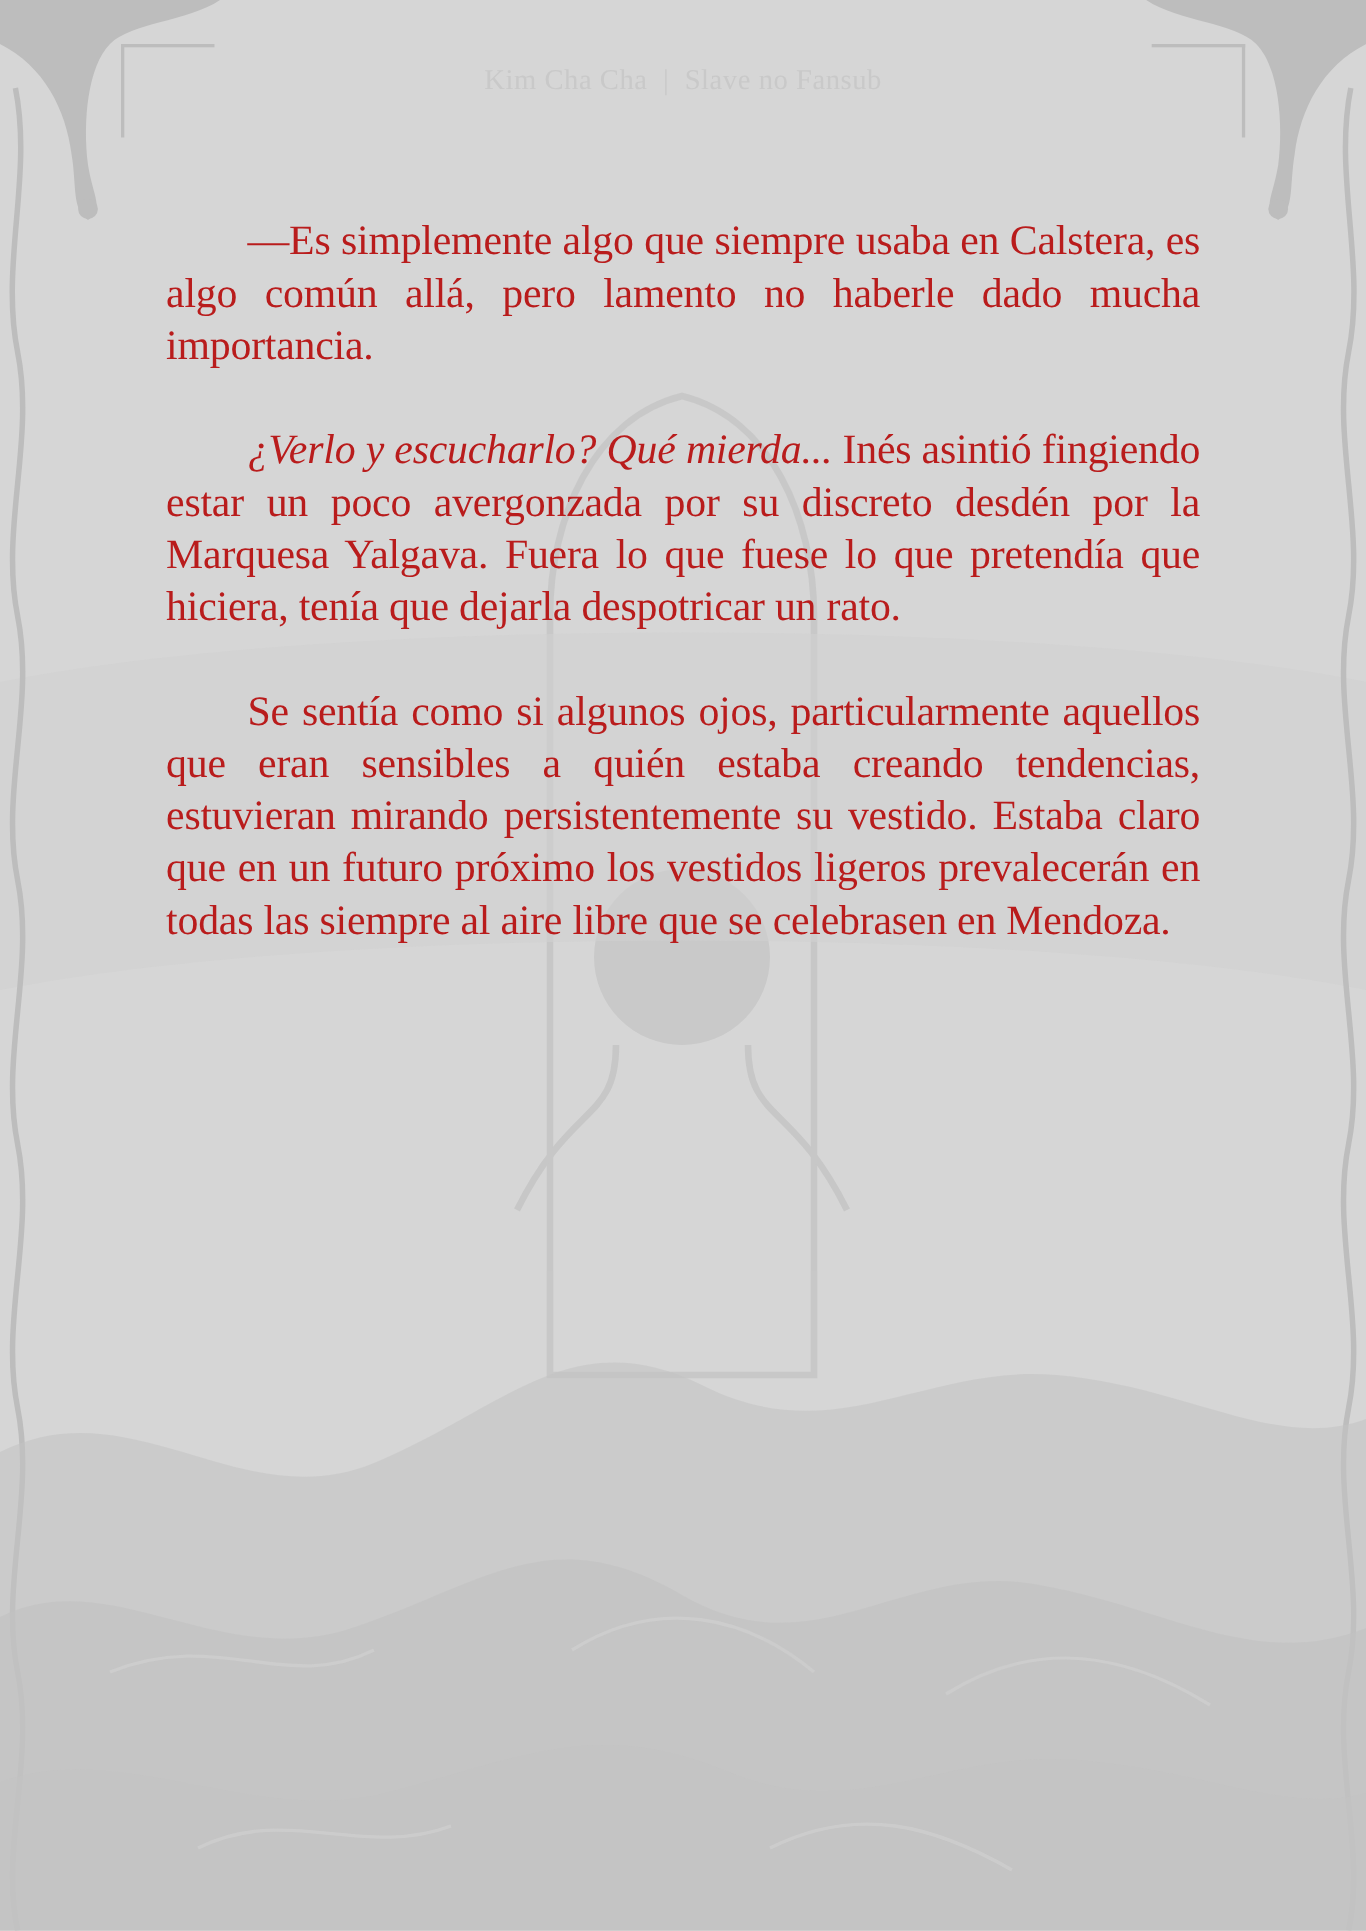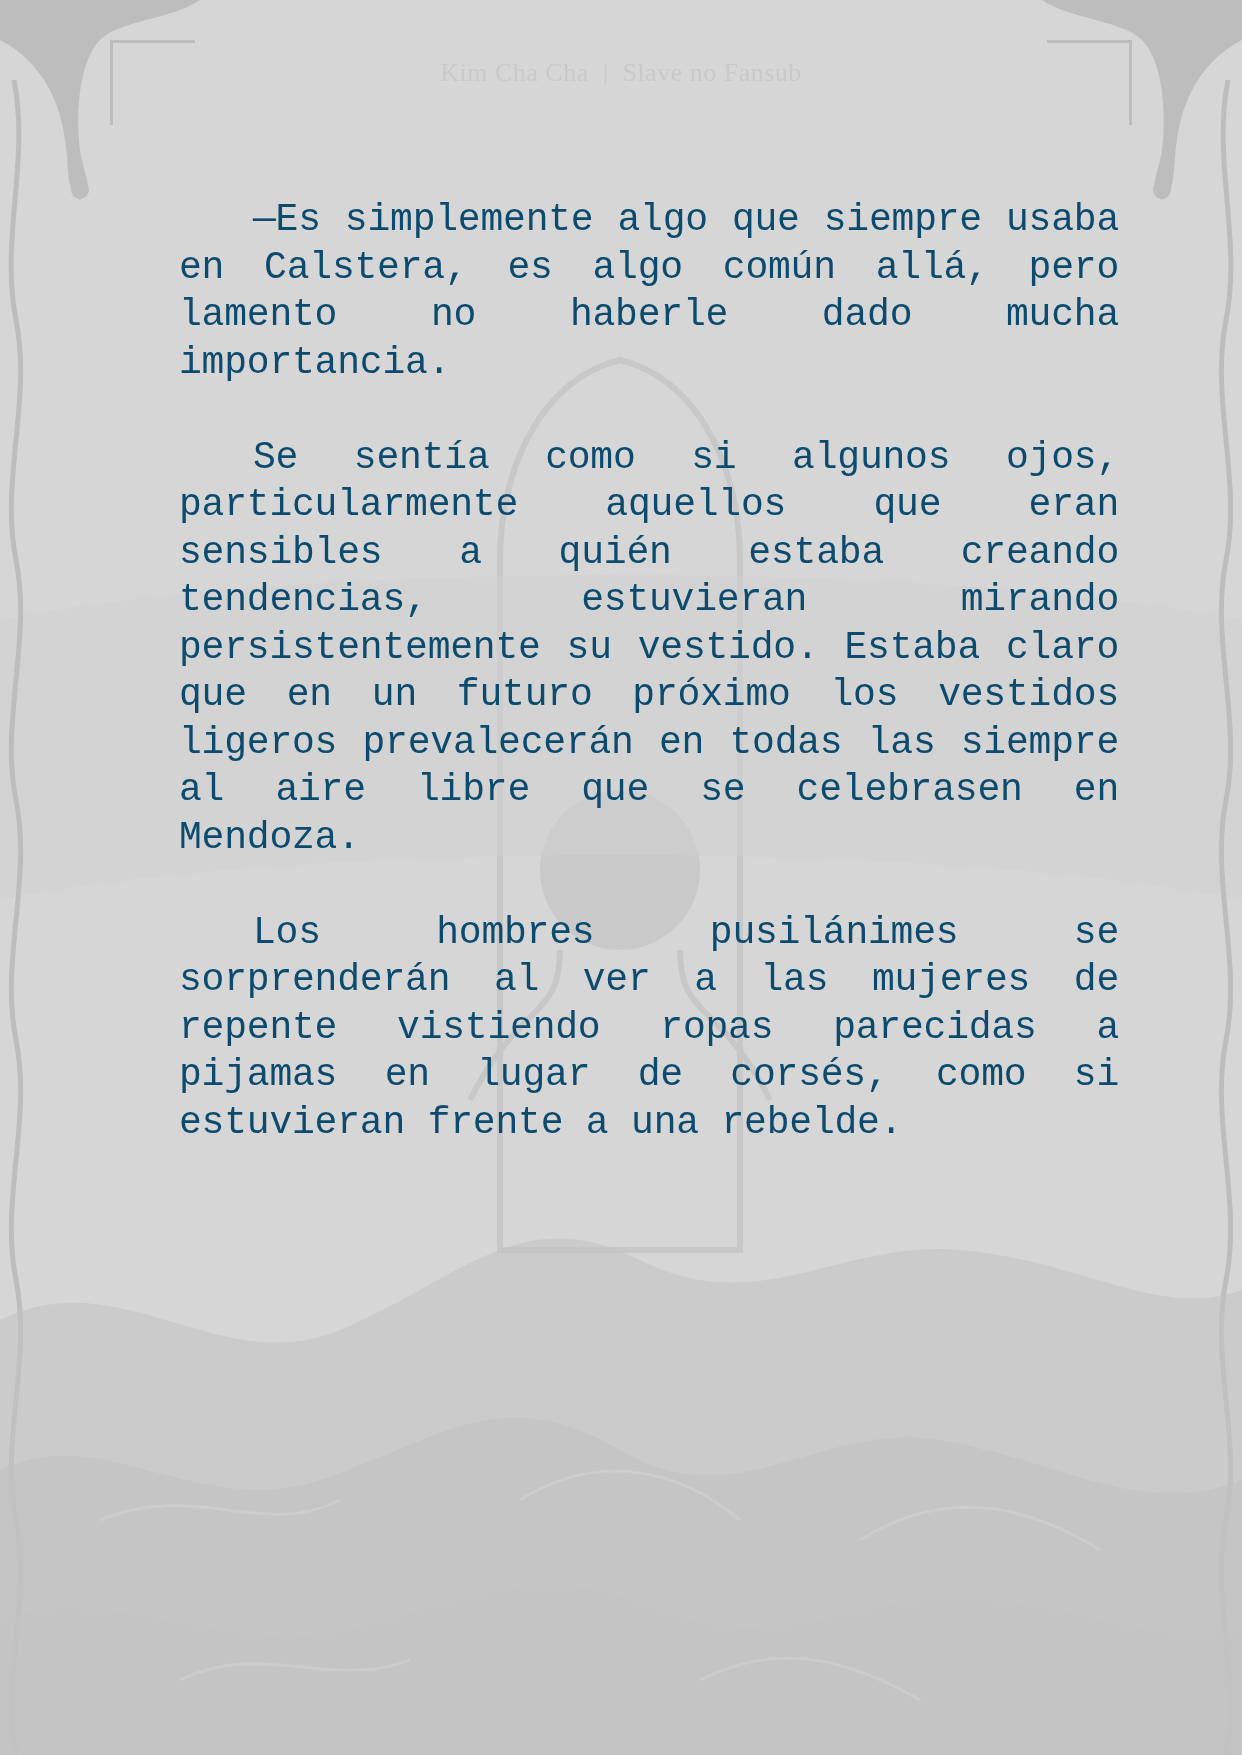--- a/index.html
+++ b/index.html
@@ -21,25 +21,24 @@
       font-size: 26px;
       color: #c9c9c9;
       letter-spacing: 0.5px;
     }
     .header-watermark .sep { margin: 0 14px; }
     .content {
       position: absolute;
       top: 196px;
       left: 151px;
       width: 940px;
-      color: #0c4a6e;
-      font-family: Liberation Mono, monospace;
+      color: #b91c1c;
+      font-family: Liberation Serif, serif;
       font-size: 38px;
       line-height: 47.5px;
-      margin-left: 28px;
     }
     .content p {
       margin: 0 0 47.5px 0;
       text-align: justify;
       text-indent: 74px;
       font-stretch: condensed;
       letter-spacing: -0.2px;
     }
     .content p:last-child { margin-bottom: 0; }
     .content em { font-style: italic; }
@@ -87,15 +86,15 @@
     <path d="M700 1680 C780 1640 850 1660 920 1700"></path>
   </g>
 </svg>
 
 <div class="header-watermark">
   <span>Kim Cha Cha</span><span class="sep">|</span><span>Slave no Fansub</span>
 </div>
 
 <div class="content">
   <p>—Es simplemente algo que siempre usaba en Calstera, es algo común allá, pero lamento no haberle dado mucha importancia.</p>
+  <p><em>¿Verlo y escucharlo? Qué mierda...</em><span> Inés asintió fingiendo estar un poco avergonzada por su discreto desdén por la Marquesa Yalgava. Fuera lo que fuese lo que pretendía que hiciera, tenía que dejarla despotricar un rato.</span></p>
   <p>Se sentía como si algunos ojos, particularmente aquellos que eran sensibles a quién estaba creando tendencias, estuvieran mirando persistentemente su vestido. Estaba claro que en un futuro próximo los vestidos ligeros prevalecerán en todas las siempre al aire libre que se celebrasen en Mendoza.</p>
-  <p>Los hombres pusilánimes se sorprenderán al ver a las mujeres de repente vistiendo ropas parecidas a pijamas en lugar de corsés, como si estuvieran frente a una rebelde.</p>
 </div>
 
 </body></html>

